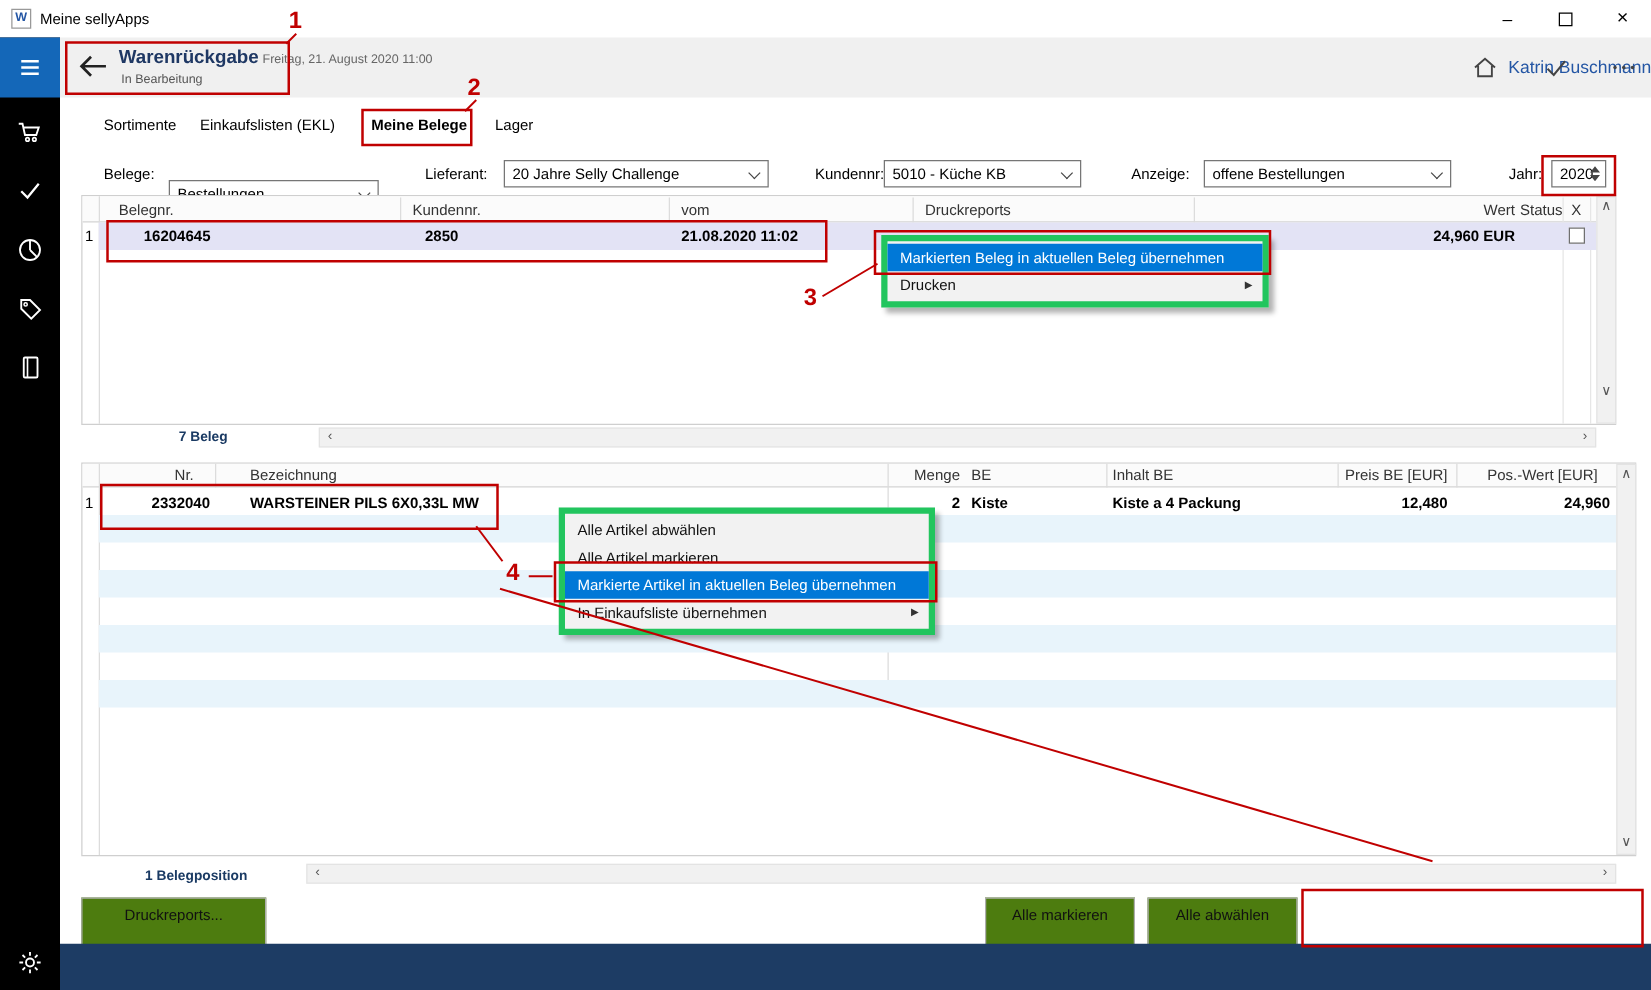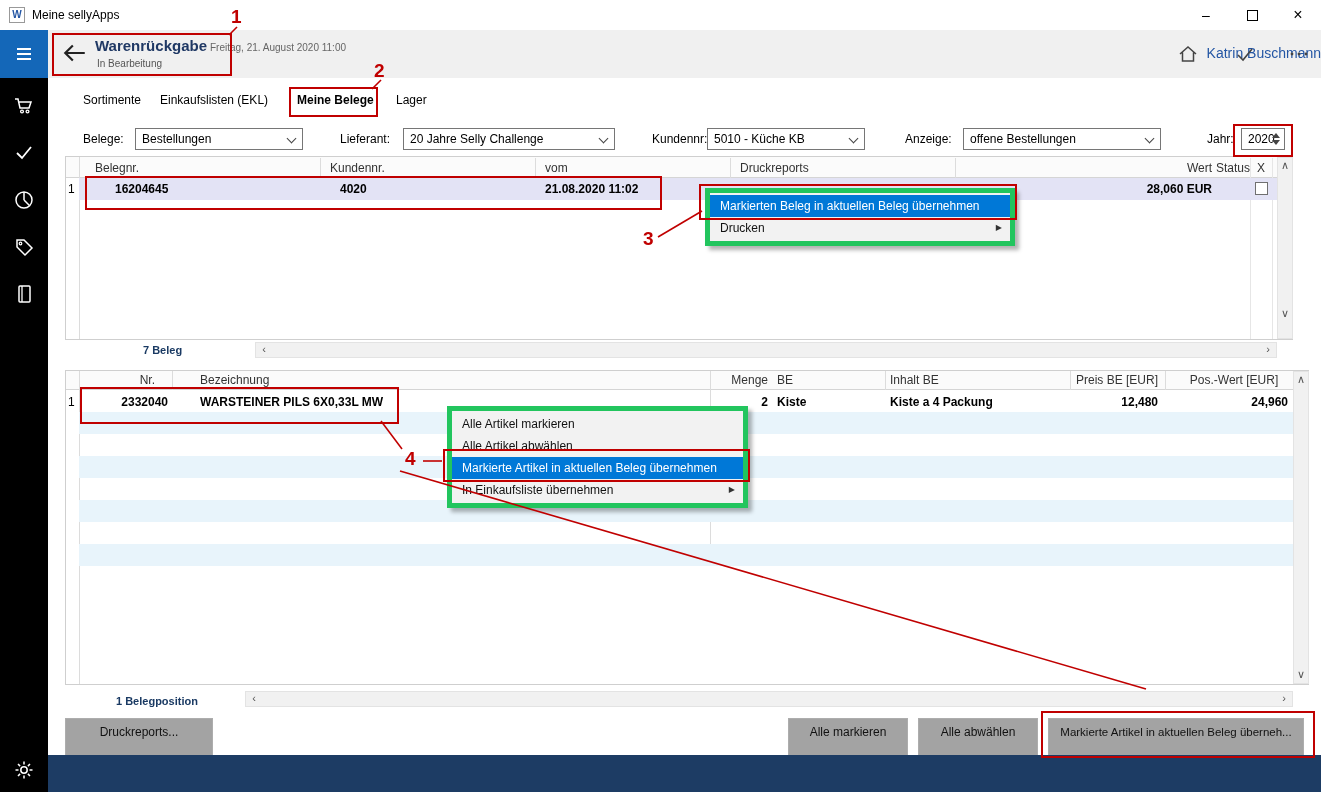--- a/index.html
+++ b/index.html
@@ -13,21 +13,21 @@
   .wbtn{position:absolute;top:0;width:46px;height:30px;text-align:center;line-height:30px;color:#000;cursor:default}
   .sel{position:absolute;height:22px;background:#fff;border:1px solid #767676;box-sizing:border-box;line-height:20px}
   .sel .v{position:absolute;left:6px;top:0;white-space:nowrap}
   .chev{position:absolute;right:7px;top:6px;width:6px;height:6px;border-right:1.5px solid #444;border-bottom:1.5px solid #444;transform:rotate(45deg)}
   .hcell{position:absolute;top:158px;height:20px;line-height:20px;color:#333;white-space:nowrap}
   .hcell2{position:absolute;top:371px;height:19px;line-height:19px;color:#333;white-space:nowrap}
   .menu{position:absolute;background:#f2f2f2;border:5px solid #22c55e;box-shadow:4px 4px 4px rgba(0,0,0,.3);z-index:30;padding:2px 0}
   .mi{position:relative;height:22px;line-height:22px;padding:0 22px 0 10px;color:#111;white-space:nowrap;cursor:default}
   .mi .arr{position:absolute;right:8px;top:0;font-size:8px;color:#333}
   .mi.hl{background:#0078d7;color:#fff}
-  .btn{position:absolute;height:40px;background:#a3a3a3;border:1px solid #adadad;box-sizing:border-box;text-align:center;line-height:26px;color:#111;cursor:default}
+  .btn{position:absolute;height:40px;background:#4d7c0f;border:1px solid #adadad;box-sizing:border-box;text-align:center;line-height:26px;color:#111;cursor:default}
   .sbtrack{position:absolute;background:#f1f1f1;border:1px solid #e3e3e3;box-sizing:border-box}
   .sbarr{position:absolute;width:16px;height:16px;text-align:center;line-height:15px;color:#555;font-size:11px}
   .redbox{position:absolute;border:2px solid #c00000;z-index:40;pointer-events:none}
   .rednum{position:absolute;color:#c00000;font-size:19px;font-weight:600;z-index:45;pointer-events:none}
   .checkbox{position:absolute;width:13px;height:13px;background:#fff;border:1px solid #707070;box-sizing:border-box}
   .stripe{position:absolute;left:79px;width:1214px;height:22px;background:#e8f4fb}
   svg{display:block}
 </style>
 </head>
 <body>
@@ -120,21 +120,21 @@
         </svg>
     </span>
   </div>
 
   <span class="txt" style="left:83px;top:93px">Sortimente</span>
   <span class="txt" style="left:160px;top:93px">Einkaufslisten (EKL)</span>
   <span class="txt b" style="left:297px;top:93px">Meine Belege</span>
   <span class="txt" style="left:396px;top:93px">Lager</span>
 
   <span class="txt" style="left:83px;top:132px">Belege:</span>
-  <div class="sel" style="left:135px;top:128px;width:168px">
+  <div class="sel" style="left:135px;top:144px;width:168px">
     <span class="v">Bestellungen</span>
     <span class="chev"></span>
   </div>
   <span class="txt" style="left:340px;top:132px">Lieferant:</span>
   <div class="sel" style="left:403px;top:128px;width:212px">
     <span class="v">20 Jahre Selly Challenge</span>
     <span class="chev"></span>
   </div>
   <span class="txt" style="left:652px;top:132px">Kundennr:</span>
   <div class="sel" style="left:707px;top:128px;width:158px">
@@ -166,23 +166,23 @@
   <div class="sep" style="left:535px;top:158px;height:20px"></div>
   <div class="sep" style="left:730px;top:158px;height:20px"></div>
   <div class="sep" style="left:955px;top:158px;height:20px"></div>
   <div class="sep" style="left:79px;top:157px;height:182px"></div>
   <div class="sep" style="left:1250px;top:158px;height:181px;background:#e6e6e6"></div>
   <div class="sep" style="left:1272px;top:158px;height:181px;background:#e6e6e6"></div>
 
   <div class="abs" style="left:79px;top:178px;width:1198px;height:22px;background:#e3e3f5"></div>
   <span class="txt" style="left:68px;top:182px">1</span>
   <span class="txt b" style="left:115px;top:182px">16204645</span>
-  <span class="txt b" style="left:340px;top:182px">4020</span>
+  <span class="txt b" style="left:340px;top:182px">2850</span>
   <span class="txt b" style="left:545px;top:182px">21.08.2020 11:02</span>
-  <div class="txt b" style="left:1080px;top:182px;width:132px;text-align:right">28,060 EUR</div>
+  <div class="txt b" style="left:1080px;top:182px;width:132px;text-align:right">24,960 EUR</div>
   <div class="checkbox" style="left:1255px;top:182px"></div>
 
   <div class="sbtrack" style="left:1277px;top:157px;width:16px;height:182px"></div>
   <div class="sbarr" style="left:1277px;top:158px">∧</div>
   <div class="sbarr" style="left:1277px;top:306px">∨</div>
 
   <span class="txt b" style="left:143px;top:344px;font-size:11px;color:#1a3a63">7 Beleg</span>
   <div class="sbtrack" style="left:255px;top:342px;width:1022px;height:16px"></div>
   <div class="sbarr" style="left:256px;top:342px">‹</div>
   <div class="sbarr" style="left:1260px;top:342px">›</div>
@@ -231,38 +231,37 @@
   <div class="sbarr" style="left:1293px;top:372px">∧</div>
   <div class="sbarr" style="left:1293px;top:667px">∨</div>
 
   <span class="txt b" style="left:116px;top:695px;font-size:11px;color:#1a3a63">1 Belegposition</span>
   <div class="sbtrack" style="left:245px;top:691px;width:1048px;height:16px"></div>
   <div class="sbarr" style="left:246px;top:691px">‹</div>
   <div class="sbarr" style="left:1276px;top:691px">›</div>
 
   <div class="menu" style="left:447px;top:406px;width:291px">
     <div class="mi">
+      <span>Alle Artikel abwählen</span>
+    </div>
+    <div class="mi">
       <span>Alle Artikel markieren</span>
-    </div>
-    <div class="mi">
-      <span>Alle Artikel abwählen</span>
     </div>
     <div class="mi hl">
       <span>Markierte Artikel in aktuellen Beleg übernehmen</span>
     </div>
     <div class="mi">
       <span>In Einkaufsliste übernehmen</span>
       <span class="arr">▶</span>
     </div>
   </div>
 
   <div class="btn" style="left:65px;top:718px;width:148px">Druckreports...</div>
   <div class="btn" style="left:788px;top:718px;width:120px">Alle markieren</div>
   <div class="btn" style="left:918px;top:718px;width:120px">Alle abwählen</div>
-  <div class="btn" style="left:1048px;top:718px;width:256px;font-size:11.5px;overflow:hidden">Markierte Artikel in aktuellen Beleg überneh...</div>
 
   <div class="abs" style="left:48px;top:755px;width:1273px;height:37px;background:#1d3c64"></div>
 
   <div class="redbox" style="left:52px;top:33px;width:176px;height:39px"></div>
   <div class="redbox" style="left:289px;top:87px;width:85px;height:26px"></div>
   <div class="redbox" style="left:1233px;top:124px;width:56px;height:29px"></div>
   <div class="redbox" style="left:85px;top:176px;width:573px;height:30px"></div>
   <div class="redbox" style="left:699px;top:184px;width:314px;height:32px"></div>
   <div class="redbox" style="left:80px;top:387px;width:315px;height:33px"></div>
   <div class="redbox" style="left:443px;top:449px;width:303px;height:29px"></div>

